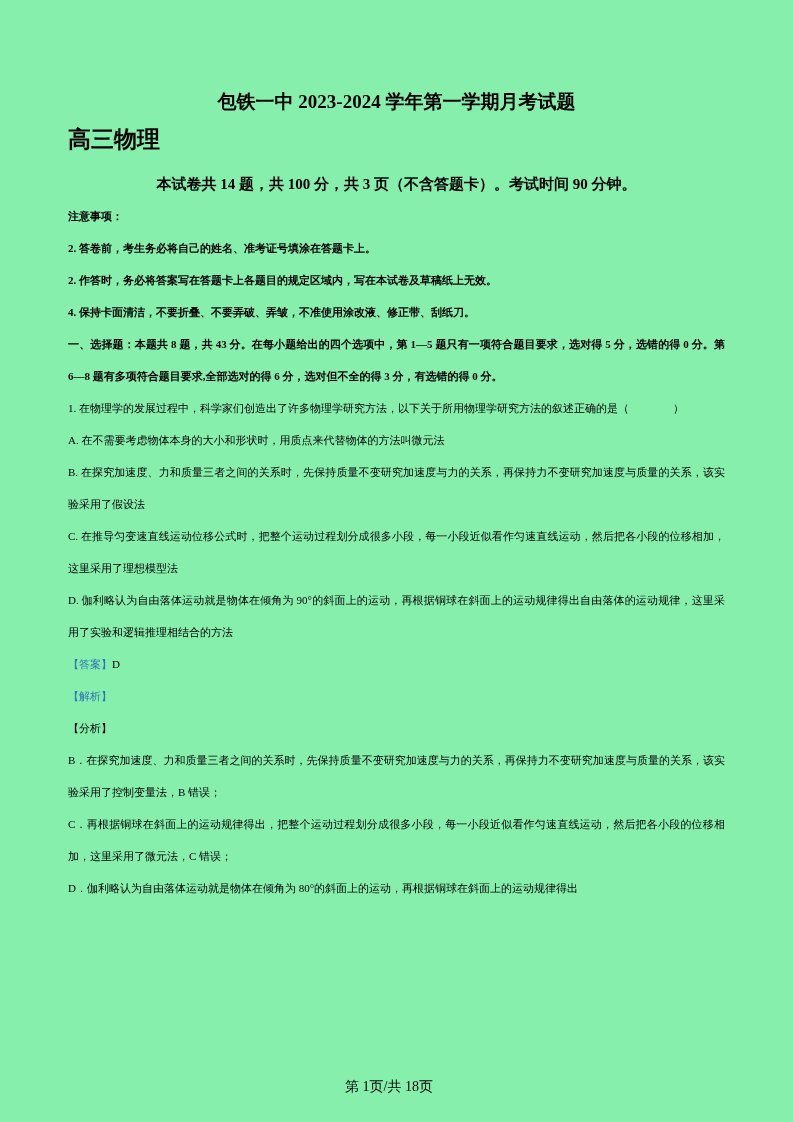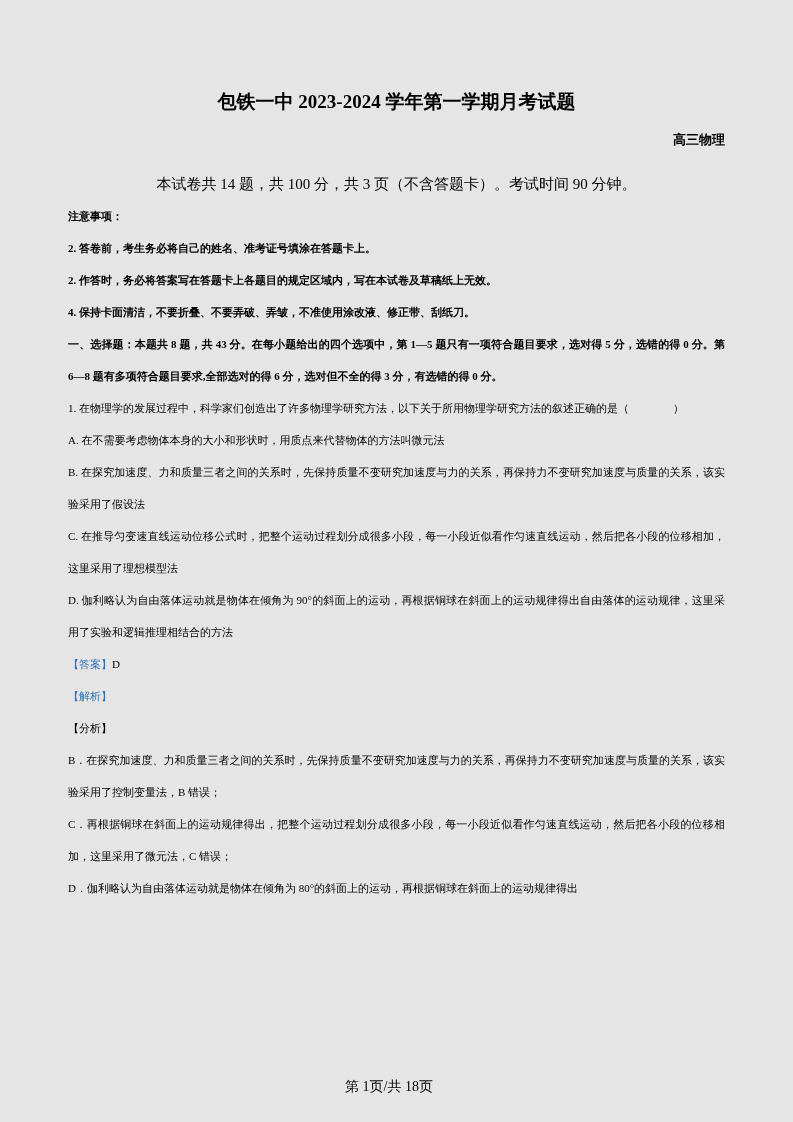--- a/index.html
+++ b/index.html
@@ -1,44 +1,44 @@
 <!DOCTYPE html>
 <html><head>
 <meta charset="utf-8">
 <style>
   * { margin: 0; padding: 0; box-sizing: border-box; }
   html, body { background: #ffffff; }
   .page {
     width: 793px;
     height: 1122px;
-    background: #e5e5e5;
+    background: #86efac;
     position: relative;
     overflow: hidden;
     font-family: "Liberation Serif", "DejaVu Serif", serif;
     color: #000000;
     margin: 0 auto;
   }
   .content { padding: 88px 68px 0 68px; }
   .title {
     font-size: 19px;
     font-weight: bold;
     text-align: center;
     line-height: 28px;
     margin-bottom: 10px;
   }
   .subtitle {
-    font-size: 13px;
+    font-size: 23px;
     font-weight: bold;
-    text-align: right;
+    text-align: left;
     line-height: 28px;
     margin-bottom: 14px;
   }
   .exam-info {
     font-size: 15px;
-    font-weight: normal;
+    font-weight: bold;
     text-align: center;
     line-height: 32px;
   }
   p.line {
     font-size: 11px;
     line-height: 32px;
     text-align: justify;
     text-justify: inter-ideograph;
   }
   p.bold { font-weight: bold; }

